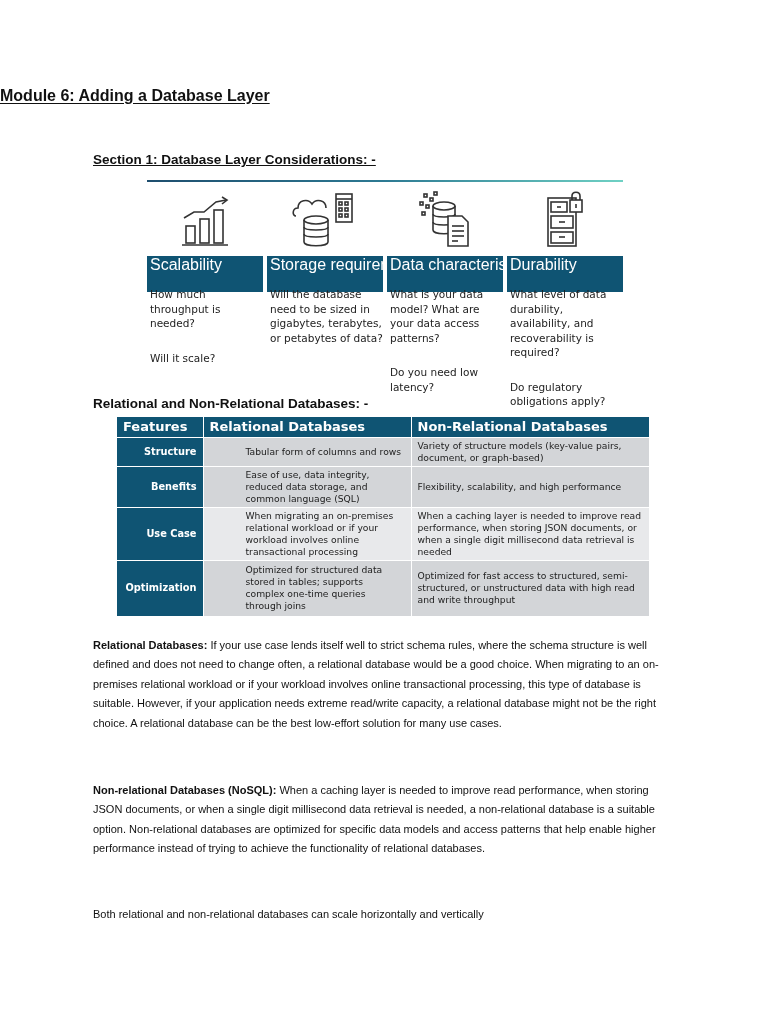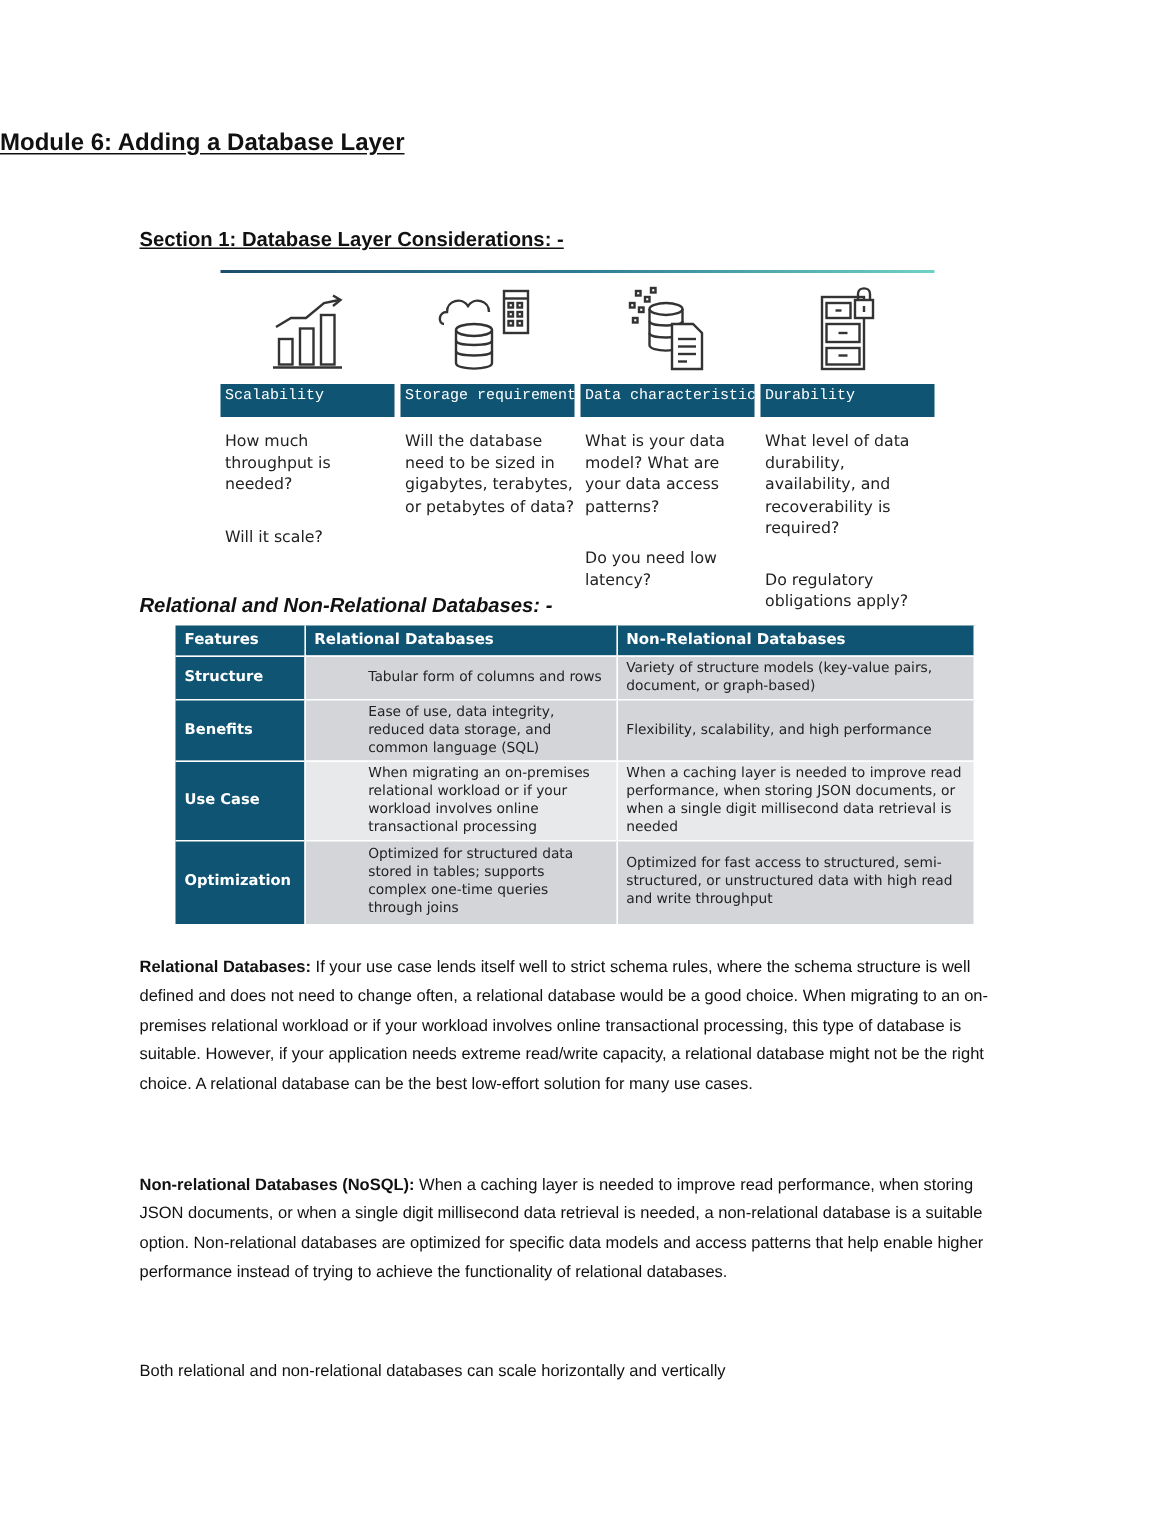--- a/index.html
+++ b/index.html
@@ -9,54 +9,54 @@
   .title {
     position: absolute; left: 0; width: 768px; top: 87px; text-align: left;
     font-size: 16px; font-weight: bold; text-decoration: underline; text-underline-offset: 2px;
   }
   .section-heading {
     position: absolute; left: 93px; top: 152px;
     font-size: 13.5px; font-weight: bold; text-decoration: underline;
   }
   .subheading {
     position: absolute; left: 93px; top: 396px;
-    font-size: 13.5px; font-weight: bold; font-style: italic;
+    font-size: 13.5px; font-weight: bold;
   }
 
   
   .infographic { position: absolute; left: 147px; top: 180px; width: 476px; height: 205px; }
   .info-rule {
     position: absolute; left: 0; top: 0; width: 476px; height: 2px;
     background: linear-gradient(to right, #1e4e6e, #2d7a93 50%, #6fd1c4);
   }
   .info-col { position: absolute; top: 0; width: 116px; }
   .info-icon { position: absolute; top: 10px; left: 0; width: 116px; height: 58px; display: flex; justify-content: center; align-items: center; }
   .info-icon svg { width: 70px; height: 58px; }
   .info-label {
-    position: absolute; top: 76px; left: 0; width: 116px; height: 22px;
-    background: #0f5473; color: #fff; font-size: 10px; line-height: 18px; padding-left: 3px;
-    font-family: Liberation Mono, monospace; white-space: nowrap; overflow: hidden;
+    position: absolute; top: 76px; left: 0; width: 116px; height: 36px;
+    background: #0f5473; color: #fff; font-size: 16px; line-height: 18px; padding-left: 3px;
+    font-family: Liberation Sans, sans-serif; white-space: nowrap; overflow: hidden;
   }
   .info-desc {
     position: absolute; top: 107px; left: 3px; width: 115px;
     font-family: "DejaVu Sans", sans-serif; font-size: 10.5px; line-height: 14.5px; color: #222;
   }
   .info-desc p + p { margin-top: 20px; }
 
   
   .comp-table {
     position: absolute; left: 117px; top: 417px; width: 533px;
     border-collapse: collapse; font-family: "DejaVu Sans", sans-serif; font-size: 9.2px; color: #222;
   }
   .comp-table th {
     background: #0f5473; color: #fff; font-weight: bold; text-align: left;
-    padding: 0 6px; height: 20px; font-size: 10px; border-right: 1px solid #fff;
+    padding: 0 6px; height: 20px; font-size: 13px; border-right: 1px solid #fff;
   }
   .comp-table td { padding: 2px 6px; border-right: 1px solid #fff; border-top: 1px solid #fff; line-height: 12px; vertical-align: middle; }
-  .comp-table td.feat { background: #0f5473; color: #fff; font-weight: bold; font-size: 9.8px; width: 86px; border-top: 1px solid #ffffff; }
+  .comp-table td.feat { background: #0f5473; color: #fff; font-weight: bold; font-size: 9.8px; width: 86px; border-top: 1px solid #ffffff; text-align: right; }
   .comp-table tr.odd td.val { background: #d3d5d8; }
   .comp-table tr.even td.val { background: #e8e9eb; }
   .comp-table td.rel { width: 208px; padding-left: 42px; }
 
   
   .body-text {
     position: absolute; left: 93px; width: 585px;
     font-size: 11px; line-height: 19.4px; color: #111;
   }
   .body-text b { font-weight: bold; }

